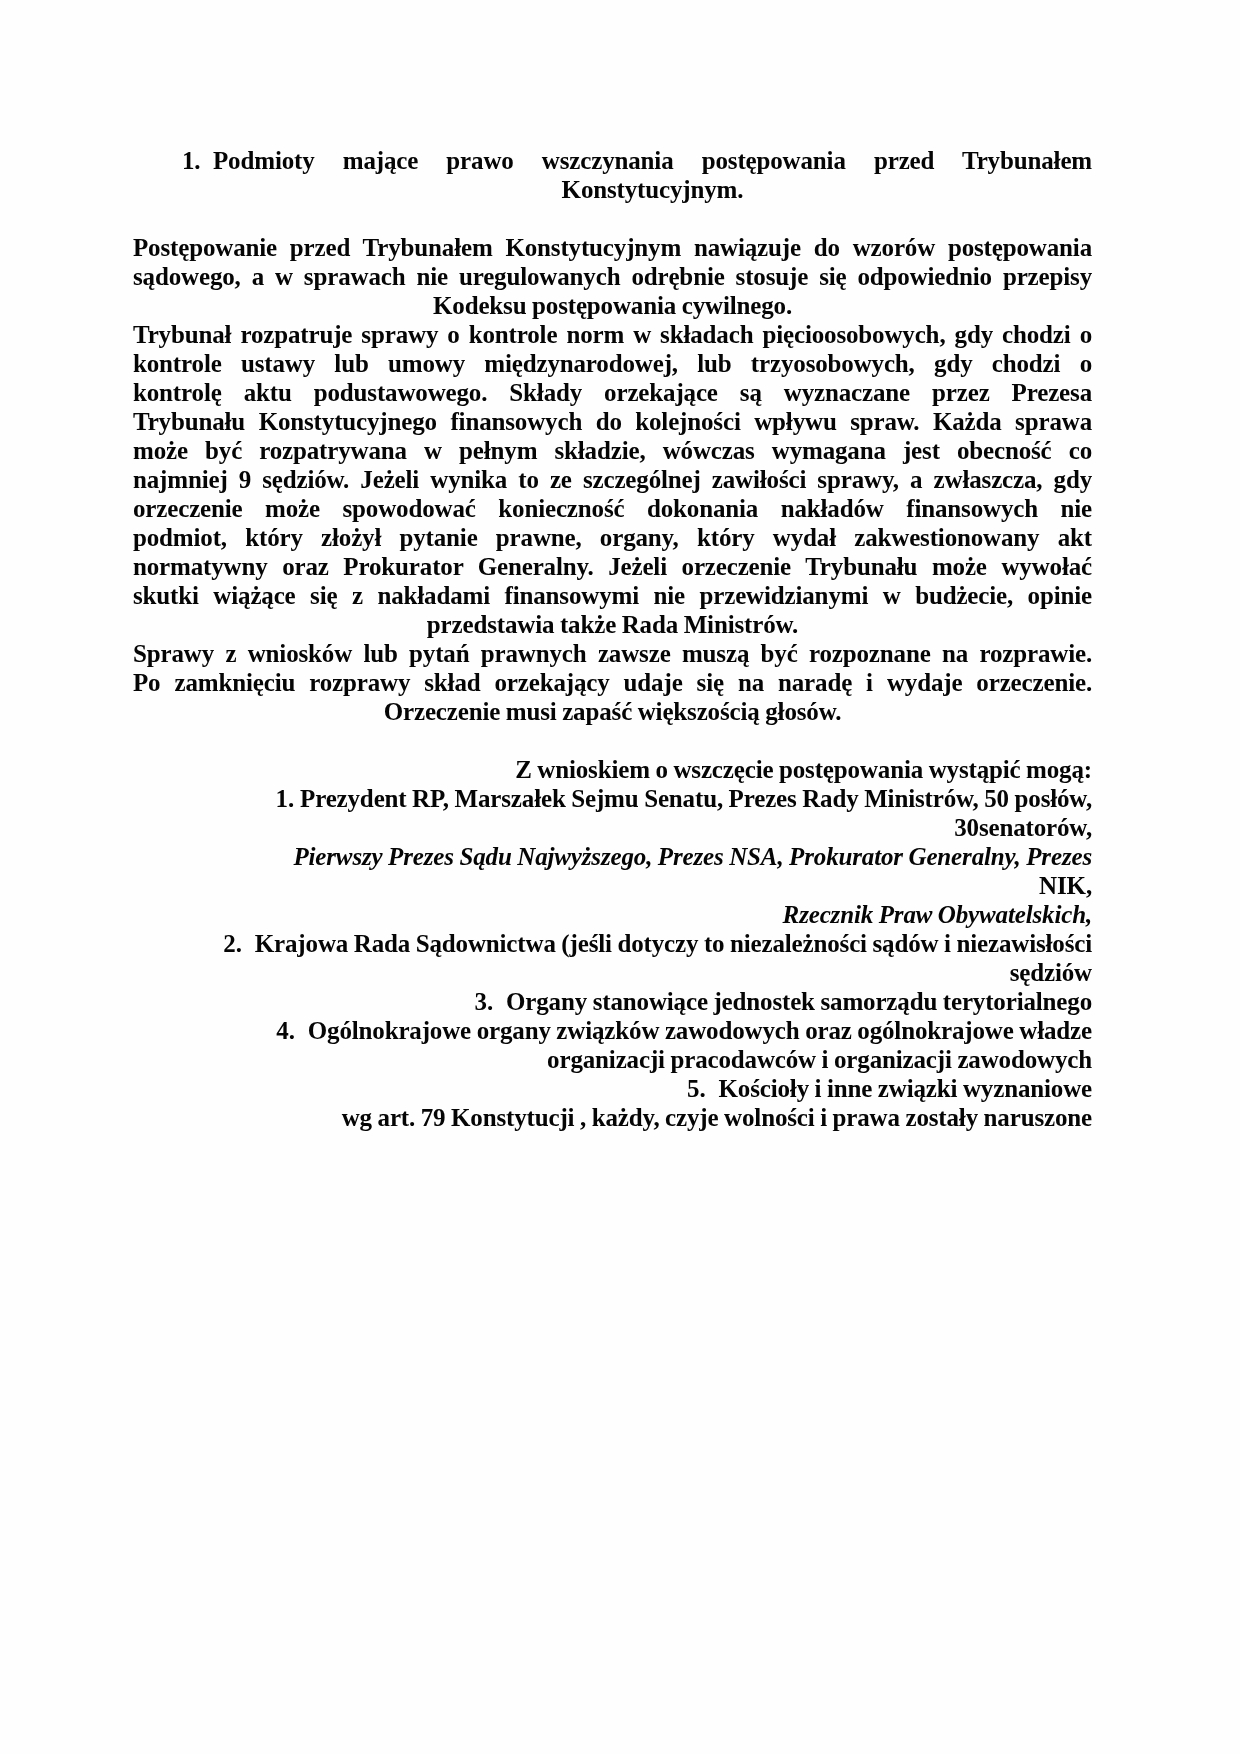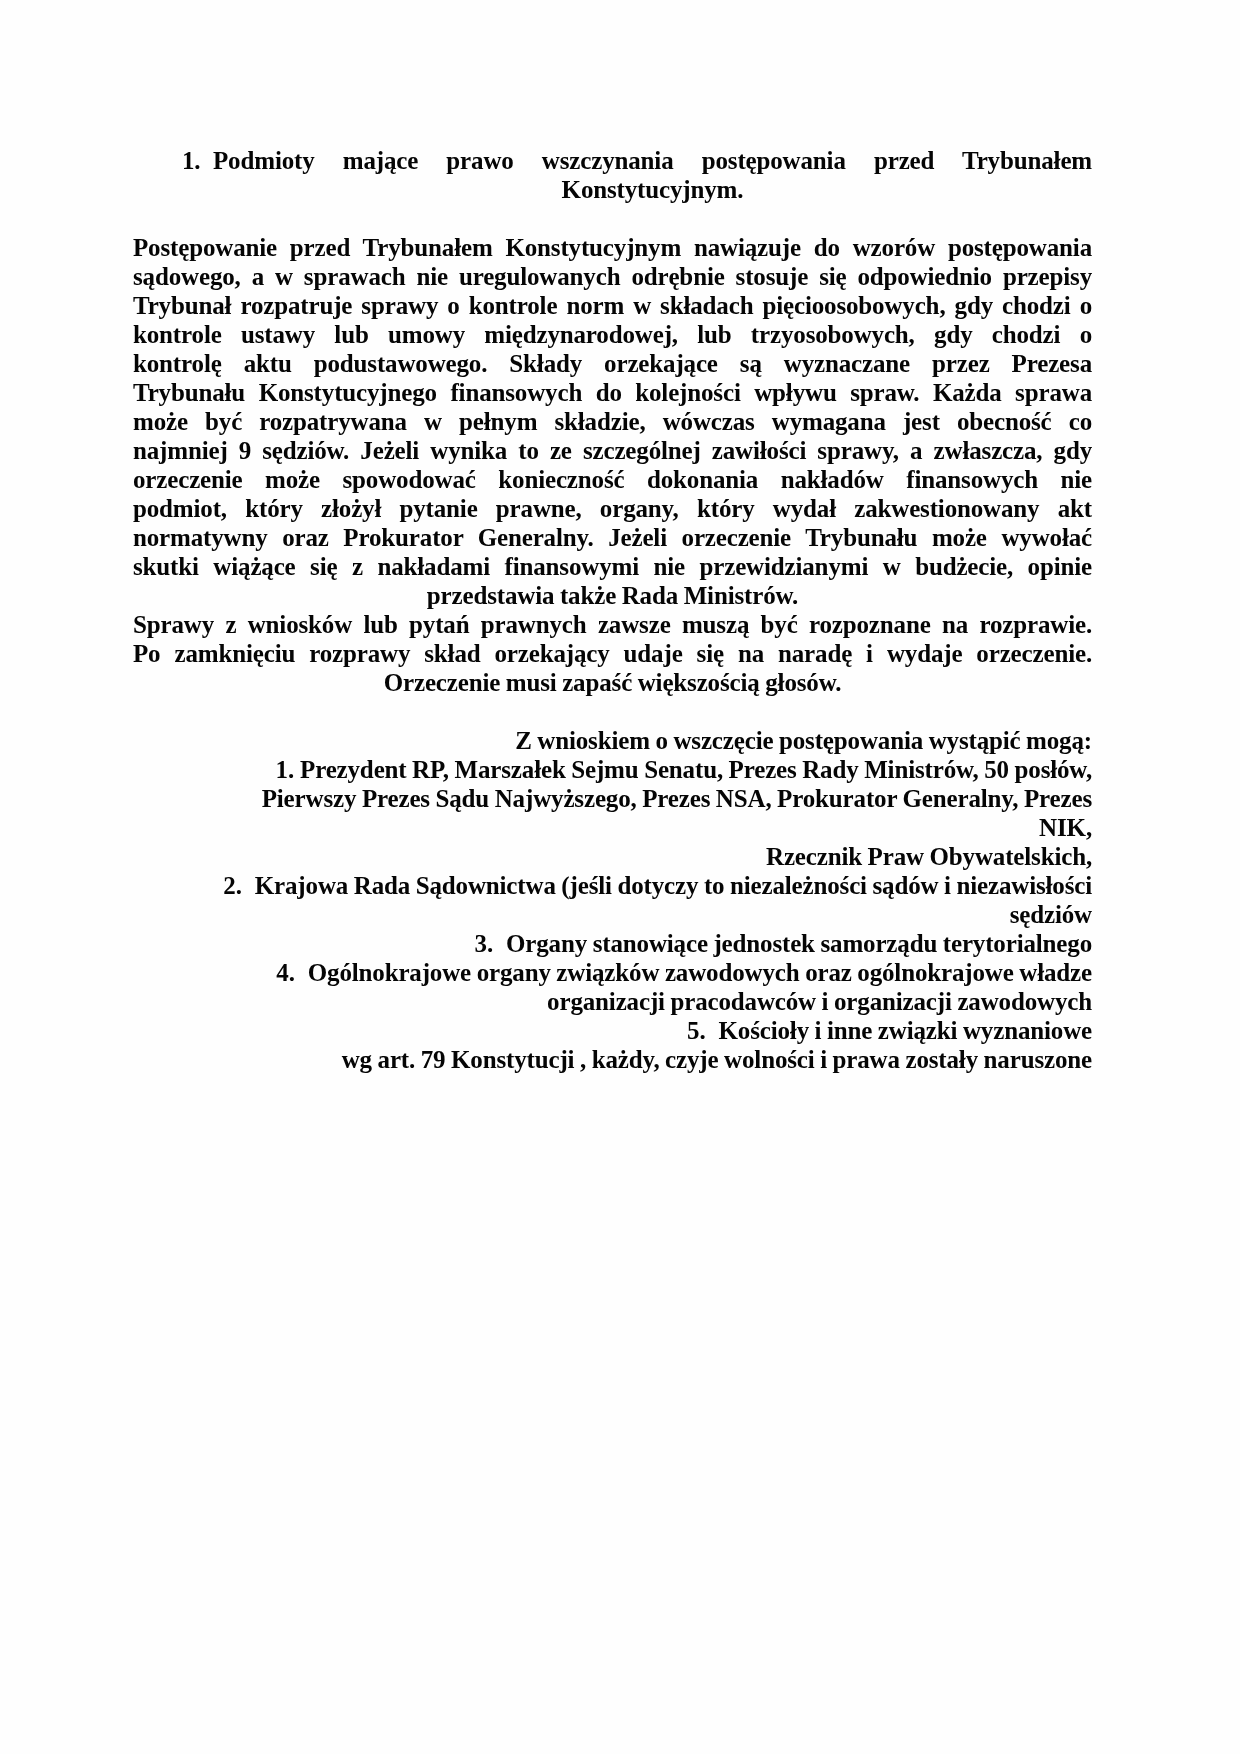--- a/index.html
+++ b/index.html
@@ -38,21 +38,21 @@
   .h-just { text-align: justify; text-align-last: justify; }
 
   
   .petition { margin-top: 29px; }
   .pline { text-align: right; }
   .p-ind0  { padding-left: 0; }
   .p-ind4  { padding-left: 4px; margin-left: 23px; }
   .p-num1  { padding-left: 27px; }
   .p-num   { padding-left: 32px; }
   .p-ind64 { padding-left: 64px; }
-  .p-ind70 { padding-left: 70px; }
+  .p-ind70 { padding-left: 70px; font-style: italic; }
   .p-num1 .pm { margin-right: 6px; }
   .p-num  .pm { margin-right: 13px; }
 </style>
 </head>
 <body>
 
 <div class="page">
   <div class="content">
 
     <div class="heading">
@@ -61,20 +61,21 @@
         <span>Podmioty mające prawo wszczynania postępowania przed Trybunałem</span>
       </div>
       <div class="line h-line jl-last">
         <span>Konstytucyjnym.</span>
       </div>
     </div>
 
     <div class="para">
       <div class="line jl">Postępowanie przed Trybunałem Konstytucyjnym nawiązuje do wzorów postępowania</div>
       <div class="line jl">sądowego, a w sprawach nie uregulowanych odrębnie stosuje się odpowiednio przepisy</div>
+      <div class="line jl-last">Kodeksu postępowania cywilnego.</div>
     </div>
 
     <div class="para">
       <div class="line jl">Trybunał rozpatruje sprawy o kontrole norm w składach pięcioosobowych, gdy chodzi o</div>
       <div class="line jl">kontrole ustawy lub umowy międzynarodowej, lub trzyosobowych, gdy chodzi o</div>
       <div class="line jl">kontrolę aktu podustawowego. Składy orzekające są wyznaczane przez Prezesa</div>
       <div class="line jl">Trybunału Konstytucyjnego finansowych do kolejności wpływu spraw. Każda sprawa</div>
       <div class="line jl">może być rozpatrywana w pełnym składzie, wówczas wymagana jest obecność co</div>
       <div class="line jl">najmniej 9 sędziów. Jeżeli wynika to ze szczególnej zawiłości sprawy, a zwłaszcza, gdy</div>
       <div class="line jl">orzeczenie może spowodować konieczność dokonania nakładów finansowych nie</div>
@@ -88,20 +89,23 @@
       <div class="line jl">Sprawy z wniosków lub pytań prawnych zawsze muszą być rozpoznane na rozprawie.</div>
       <div class="line jl">Po zamknięciu rozprawy skład orzekający udaje się na naradę i wydaje orzeczenie.</div>
       <div class="line jl-last">Orzeczenie musi zapaść większością głosów.</div>
     </div>
 
     <div class="petition">
       <div class="line pline p-ind0">Z wnioskiem o wszczęcie postępowania wystąpić mogą:</div>
 
       <div class="line pline p-num1">
         <span class="pm">1.</span><span>Prezydent RP, Marszałek Sejmu Senatu, Prezes Rady Ministrów, 50 posłów,</span>
+      </div>
+      <div class="line pline p-ind0">
+        <span>30senatorów,</span>
       </div>
       <div class="line pline p-ind70">
         <span>Pierwszy Prezes Sądu Najwyższego, Prezes NSA, Prokurator Generalny, Prezes</span>
       </div>
       <div class="line pline p-ind0">
         <span>NIK,</span>
       </div>
       <div class="line pline p-ind70">
         <span>Rzecznik Praw Obywatelskich,</span>
       </div>

